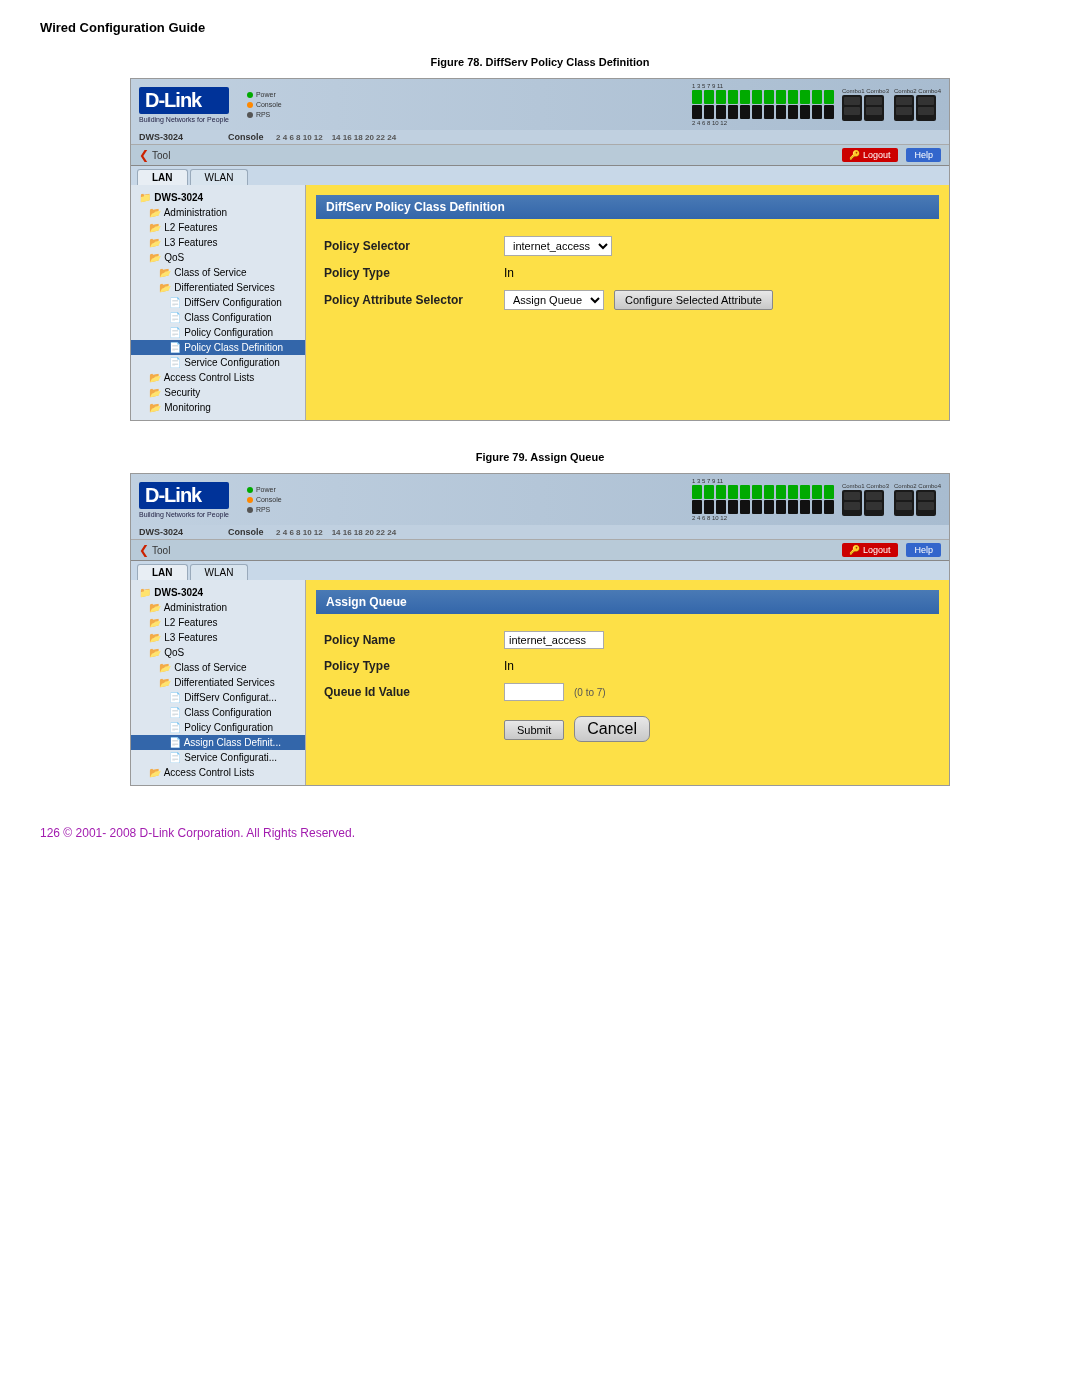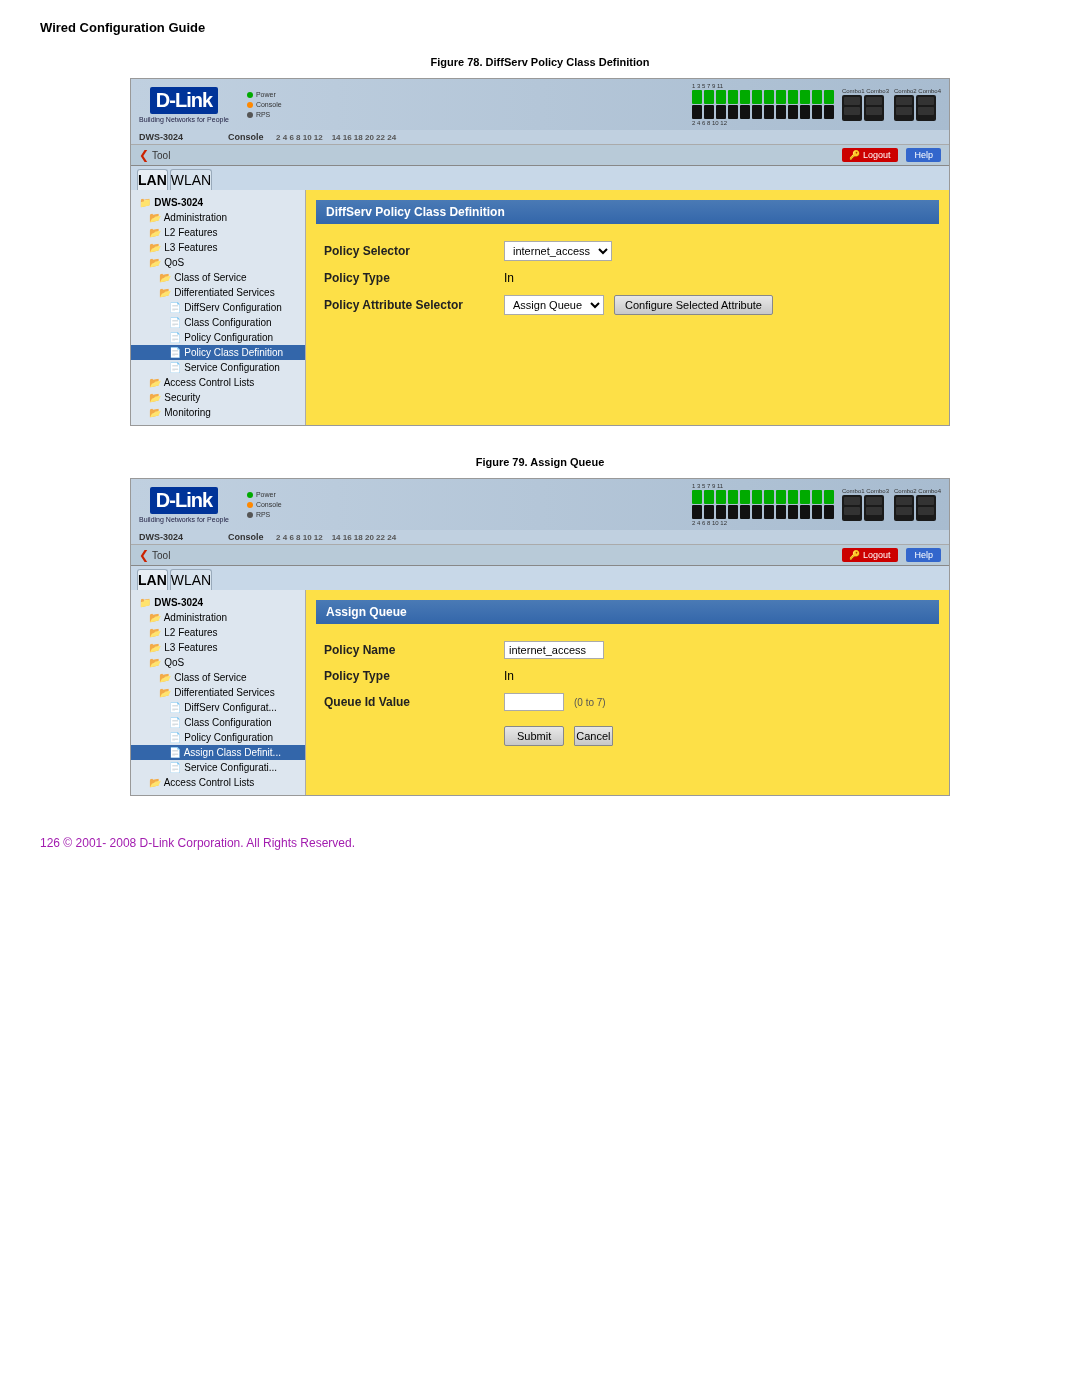--- a/index.html
+++ b/index.html
@@ -128,45 +128,44 @@
       border: 1px solid #888;
       padding: 3px 12px;
       font-size: 11px;
       cursor: pointer;
       border-radius: 2px;
     }
 
     .btn-cancel {
       background: linear-gradient(to bottom, #e8e8e8, #c8c8c8);
       border: 1px solid #888;
-      padding: 3px 1px;
-      font-size: 11px;
+      padding: 3px 12px;
+      font-size: 16px;
       cursor: pointer;
-      border-radius: 1px;
+      border-radius: 7px;
     }
 
     .page-footer {
       margin-top: 40px;
       font-size: 12px;
       color: #a21caf;
     }
 
     
     .device-header {
       background: linear-gradient(to right, #c0d0e0, #a8bcd0);
       display: flex;
       align-items: center;
       padding: 4px 8px;
       gap: 8px;
     }
 
     .dlink-brand {
       display: flex;
       flex-direction: column;
-      align-items: center;
     }
 
     .dlink-brand-logo {
       font-family: Arial, sans-serif;
       font-size: 20px;
       font-weight: 900;
       color: #fff;
       background: #003399;
       padding: 2px 6px;
       border-radius: 2px;
@@ -306,22 +305,22 @@
     }
 
     .lan-wlan-tabs {
       display: flex;
       gap: 2px;
       padding: 3px 6px 0;
       background: #c8d8e8;
     }
 
     .lw-tab {
-      padding: 2px 0;
-      font-size: 14px;
+      padding: 2px 14px;
+      font-size: 10px;
       background: #d8e4ee;
       border: 1px solid #99aabb;
       border-bottom: none;
       border-radius: 3px 3px 0 0;
       cursor: pointer;
     }
 
     .lw-tab.active {
       background: #e8eef4;
       font-weight: bold;

